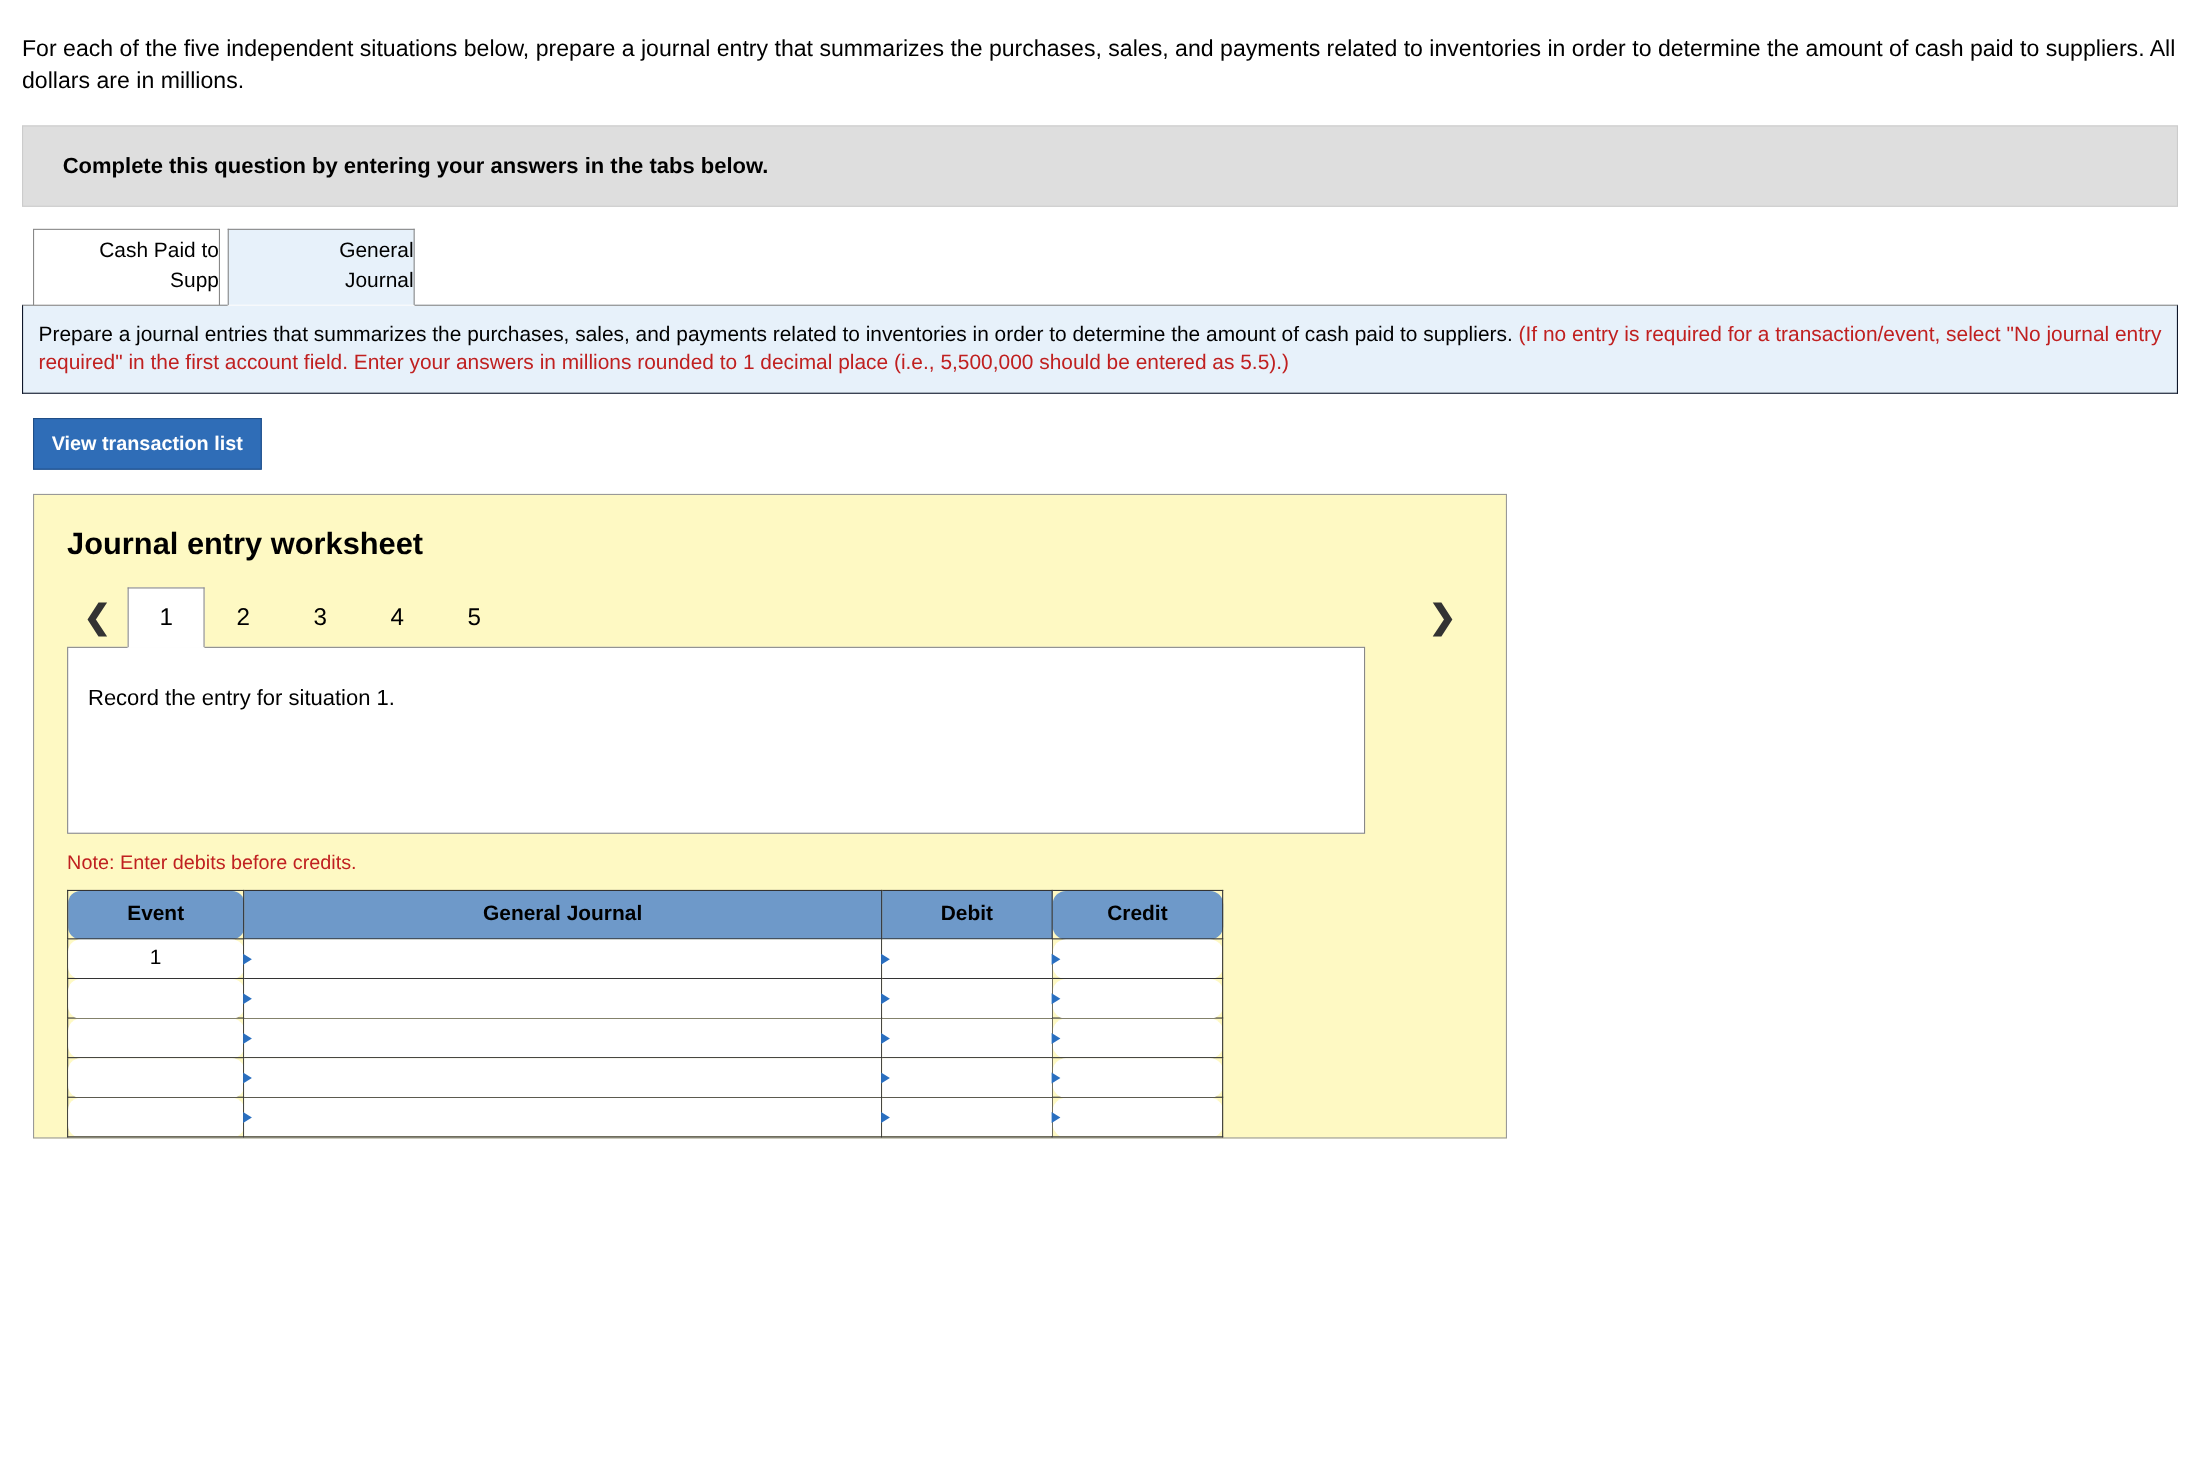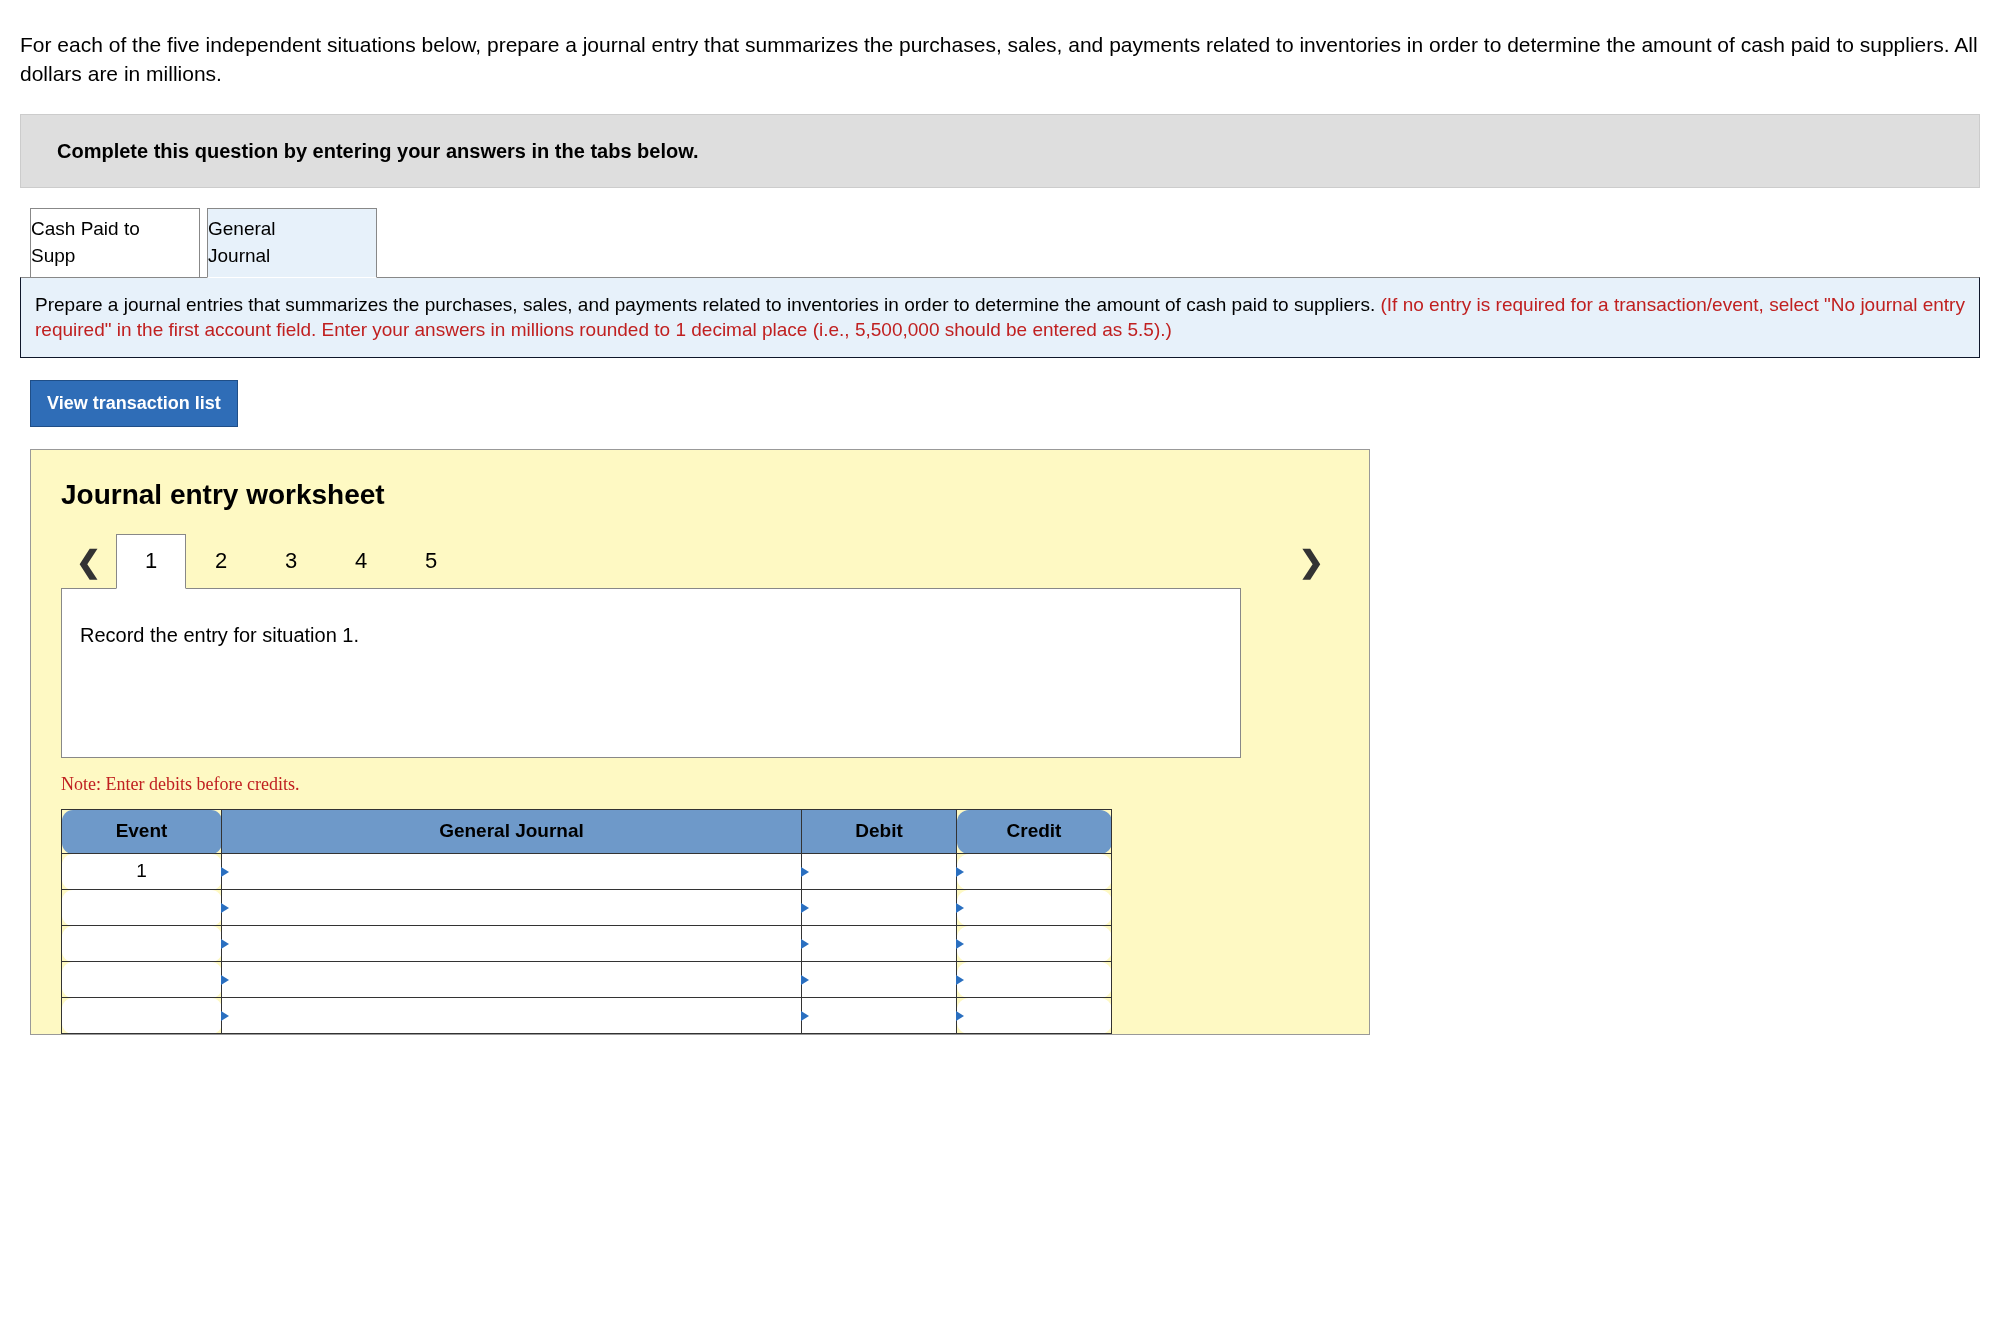--- a/index.html
+++ b/index.html
@@ -27,21 +27,21 @@
   .tabs-row {
     display: flex;
     gap: 7px;
     margin-left: 10px;
   }
   .main-tab {
     border: 1px solid #888;
     background: #fff;
     width: 170px;
     height: 70px;
-    text-align: left;
+    text-align: right;
     display: flex;
     flex-direction: column;
     justify-content: center;
     font-size: 19px;
     cursor: pointer;
     position: relative;
     z-index: 2;
   }
   .main-tab.active {
     border-bottom: 1px solid #fff;
@@ -125,21 +125,21 @@
     margin-top: -1px;
     padding: 32px 18px;
     height: 170px;
     width: 1180px;
     font-family: Verdana, Geneva, sans-serif;
     font-size: 20px;
     position: relative;
   }
   .note-text {
     color: #c02020;
-    font-family: Liberation Serif, serif;
+    font-family: Liberation Sans, sans-serif;
     font-size: 18px;
     margin: 14px 0 12px 0;
   }
   table.journal {
     border-collapse: collapse;
     margin-left: 0;
     margin-bottom: 0;
   }
   table.journal th, table.journal td {
     border: 1px solid #333;

